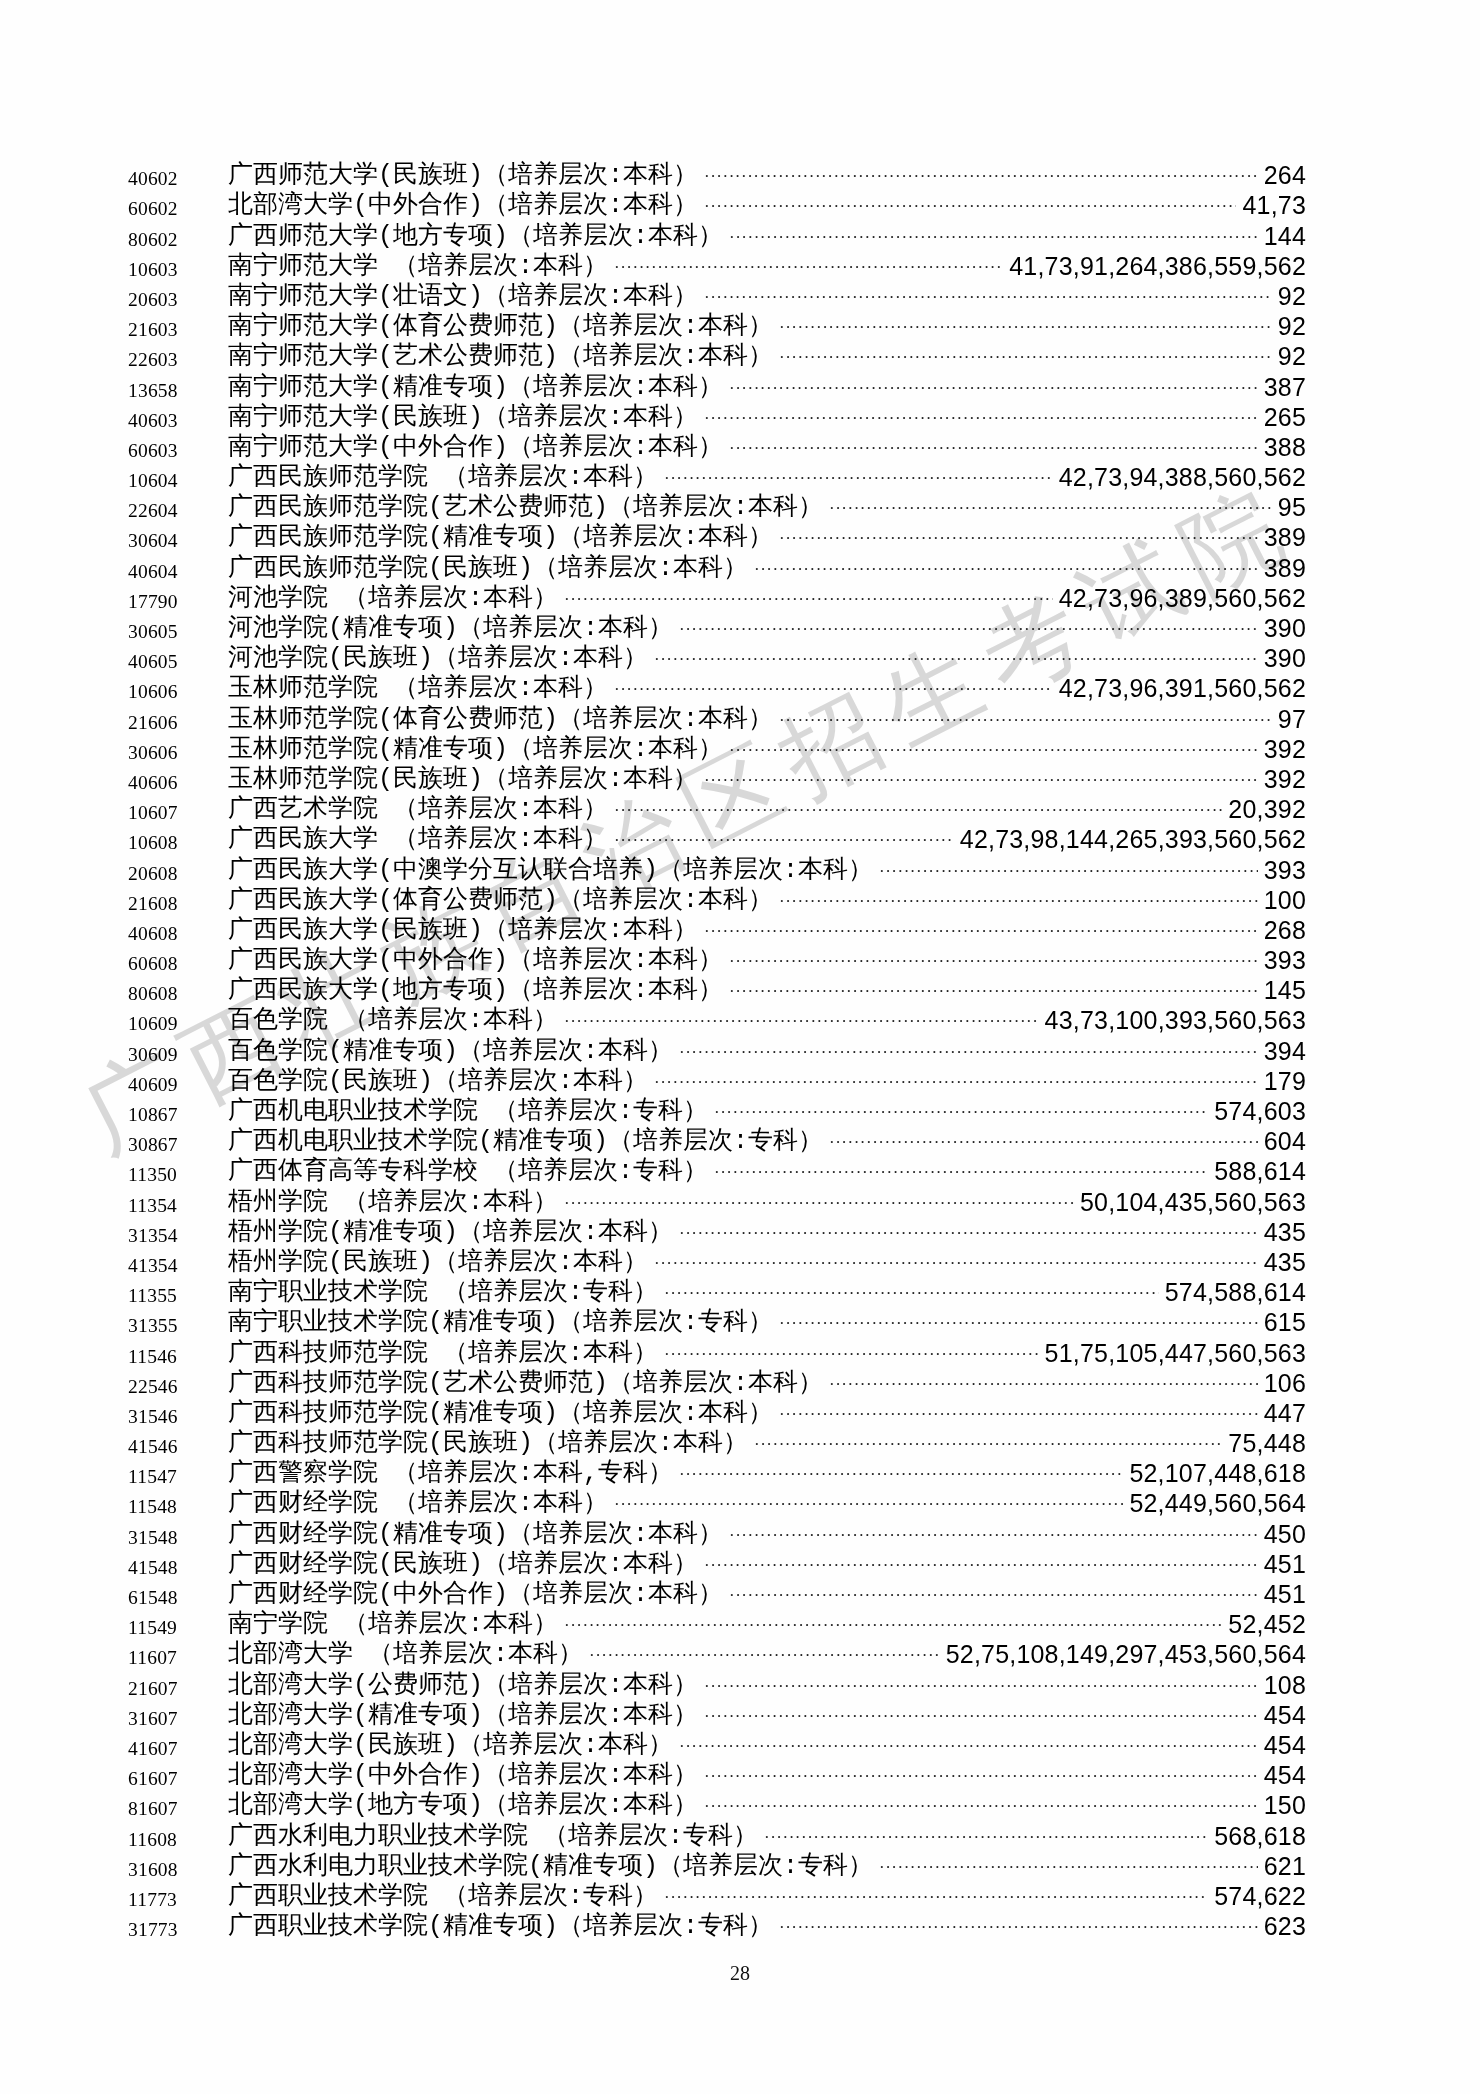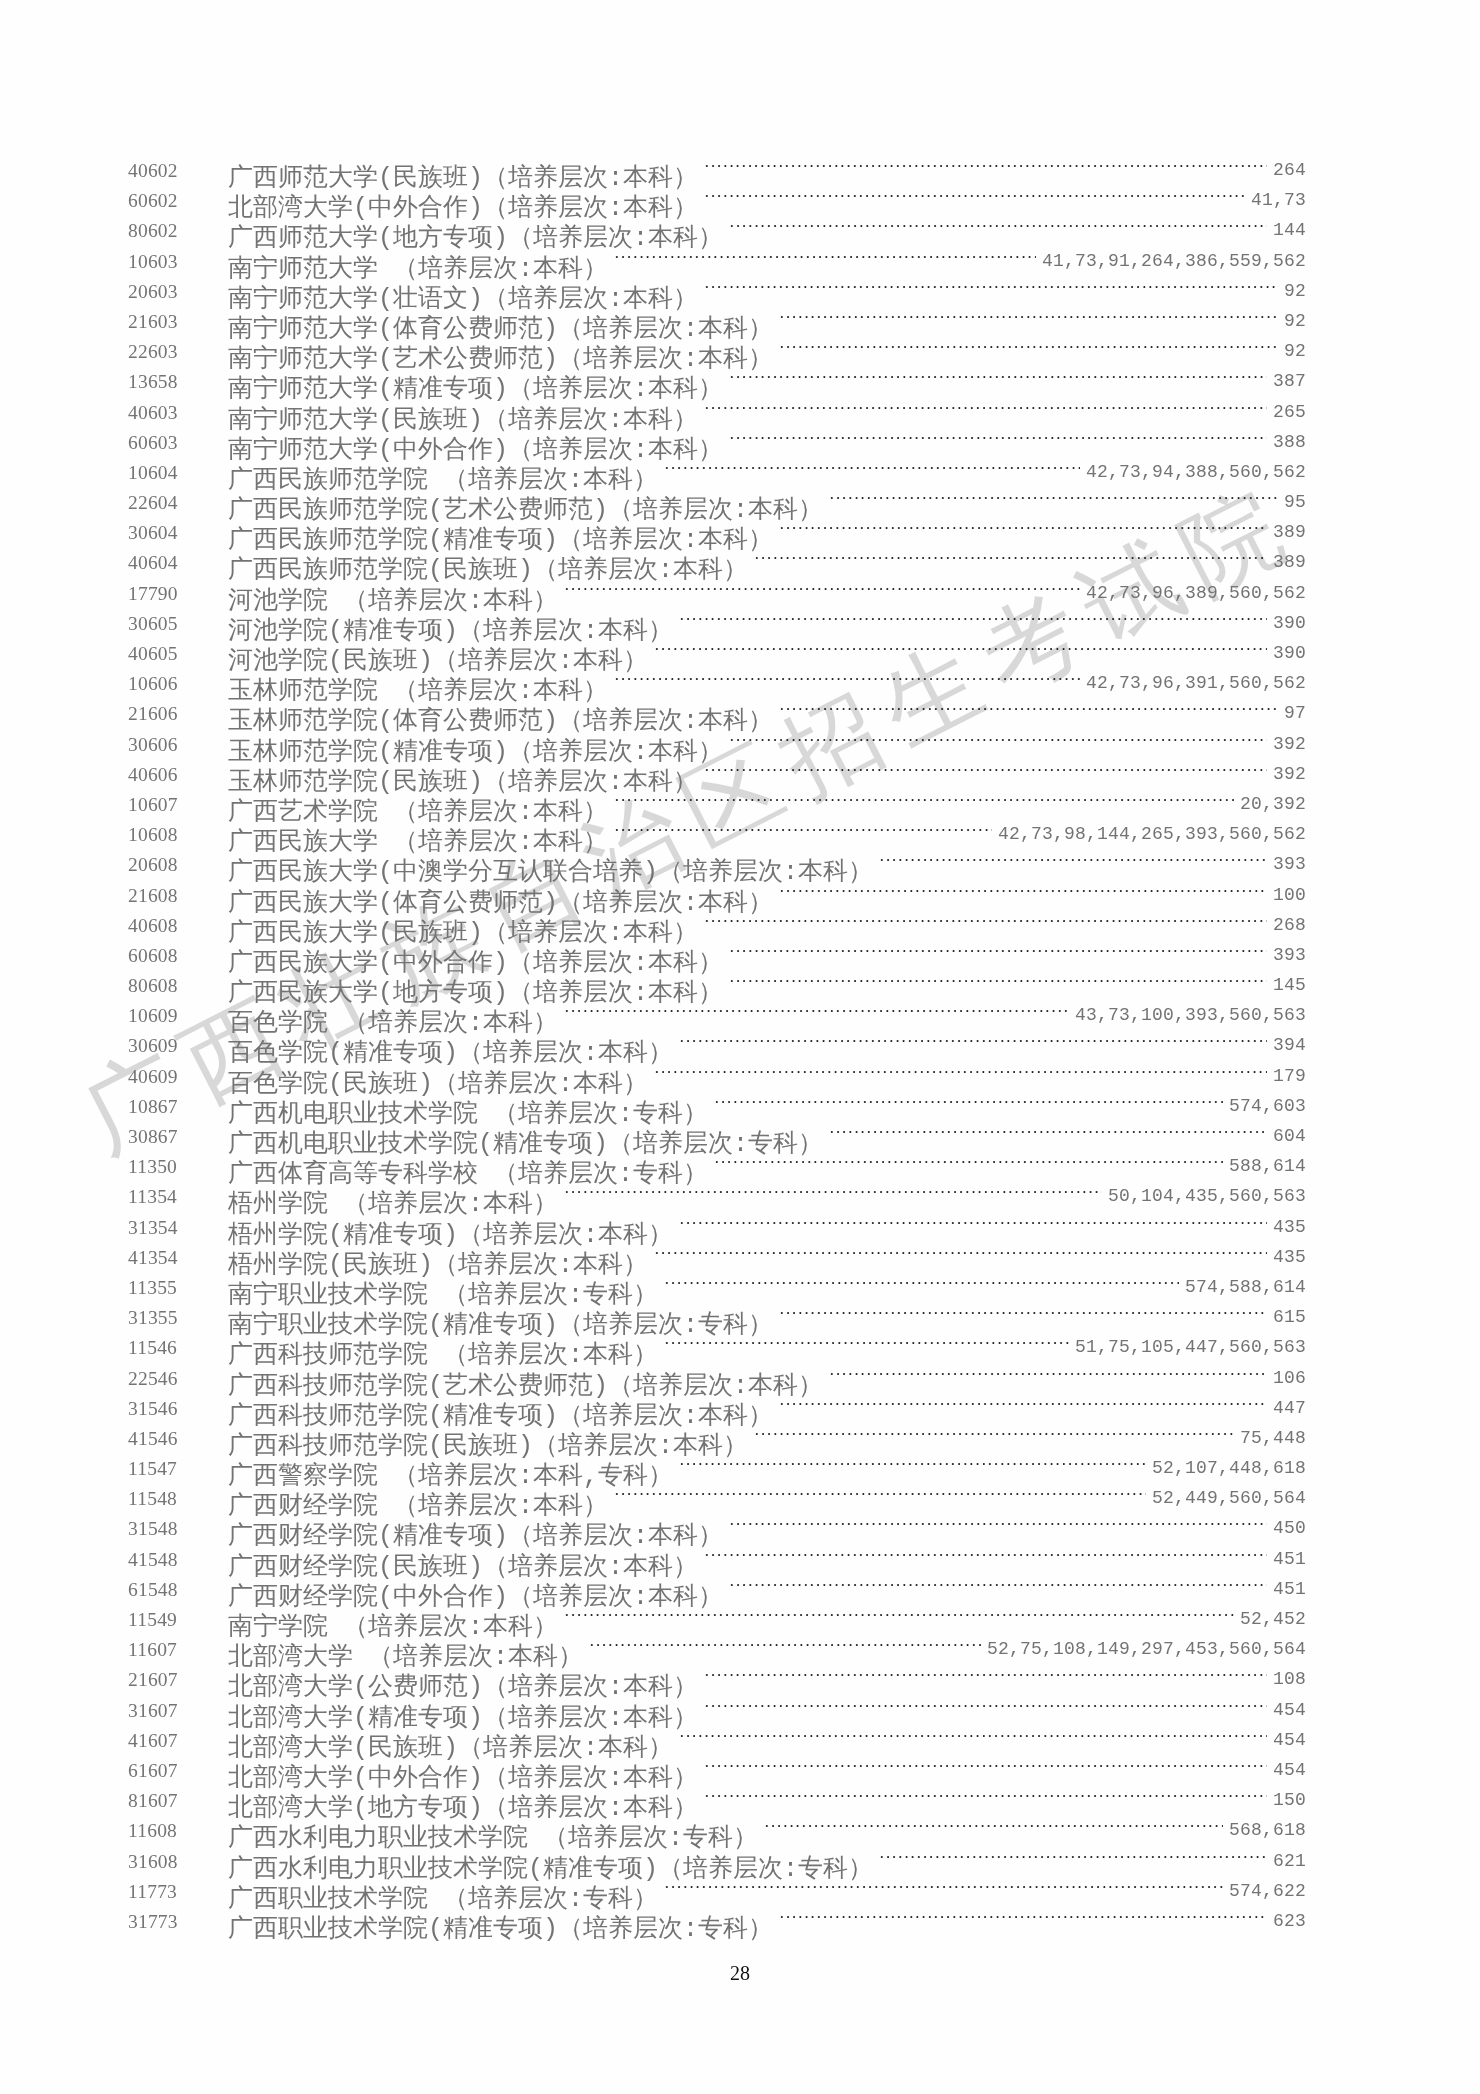--- a/index.html
+++ b/index.html
@@ -34,24 +34,24 @@
     justify-content: center;
   }
   .content {
     position: absolute;
     left: 128px;
     top: 160px;
     width: 1178px;
   }
   .row {
     display: flex;
-    align-items: flex-start;
+    align-items: flex-end;
     height: 30.2px;
     font-size: 19.5px;
-    color: #737373;
+    color: #000000;
     white-space: nowrap;
   }
   .code {
     width: 86px;
     text-align: left;
     font-family: "Liberation Serif", serif;
     letter-spacing: 0.2px;
     flex: 0 0 86px;
   }
   .name {
@@ -70,23 +70,23 @@
     font-size: 17px;
     letter-spacing: 1px;
   }
   .leader::after {
     content: "···········································································································································································································································································································································";
     letter-spacing: 0.5px;
   }
   .pages {
     flex: 0 0 auto;
     text-align: right;
-    font-family: Liberation Mono, monospace;
+    font-family: Liberation Sans, sans-serif;
     letter-spacing: 0.2px;
-    font-size: 18px;
+    font-size: 25px;
   }
   .footer {
     position: absolute;
     left: 0;
     right: 0;
     top: 1962px;
     text-align: center;
     font-size: 20px;
     color: #111;
     font-family: "Liberation Serif", serif;

